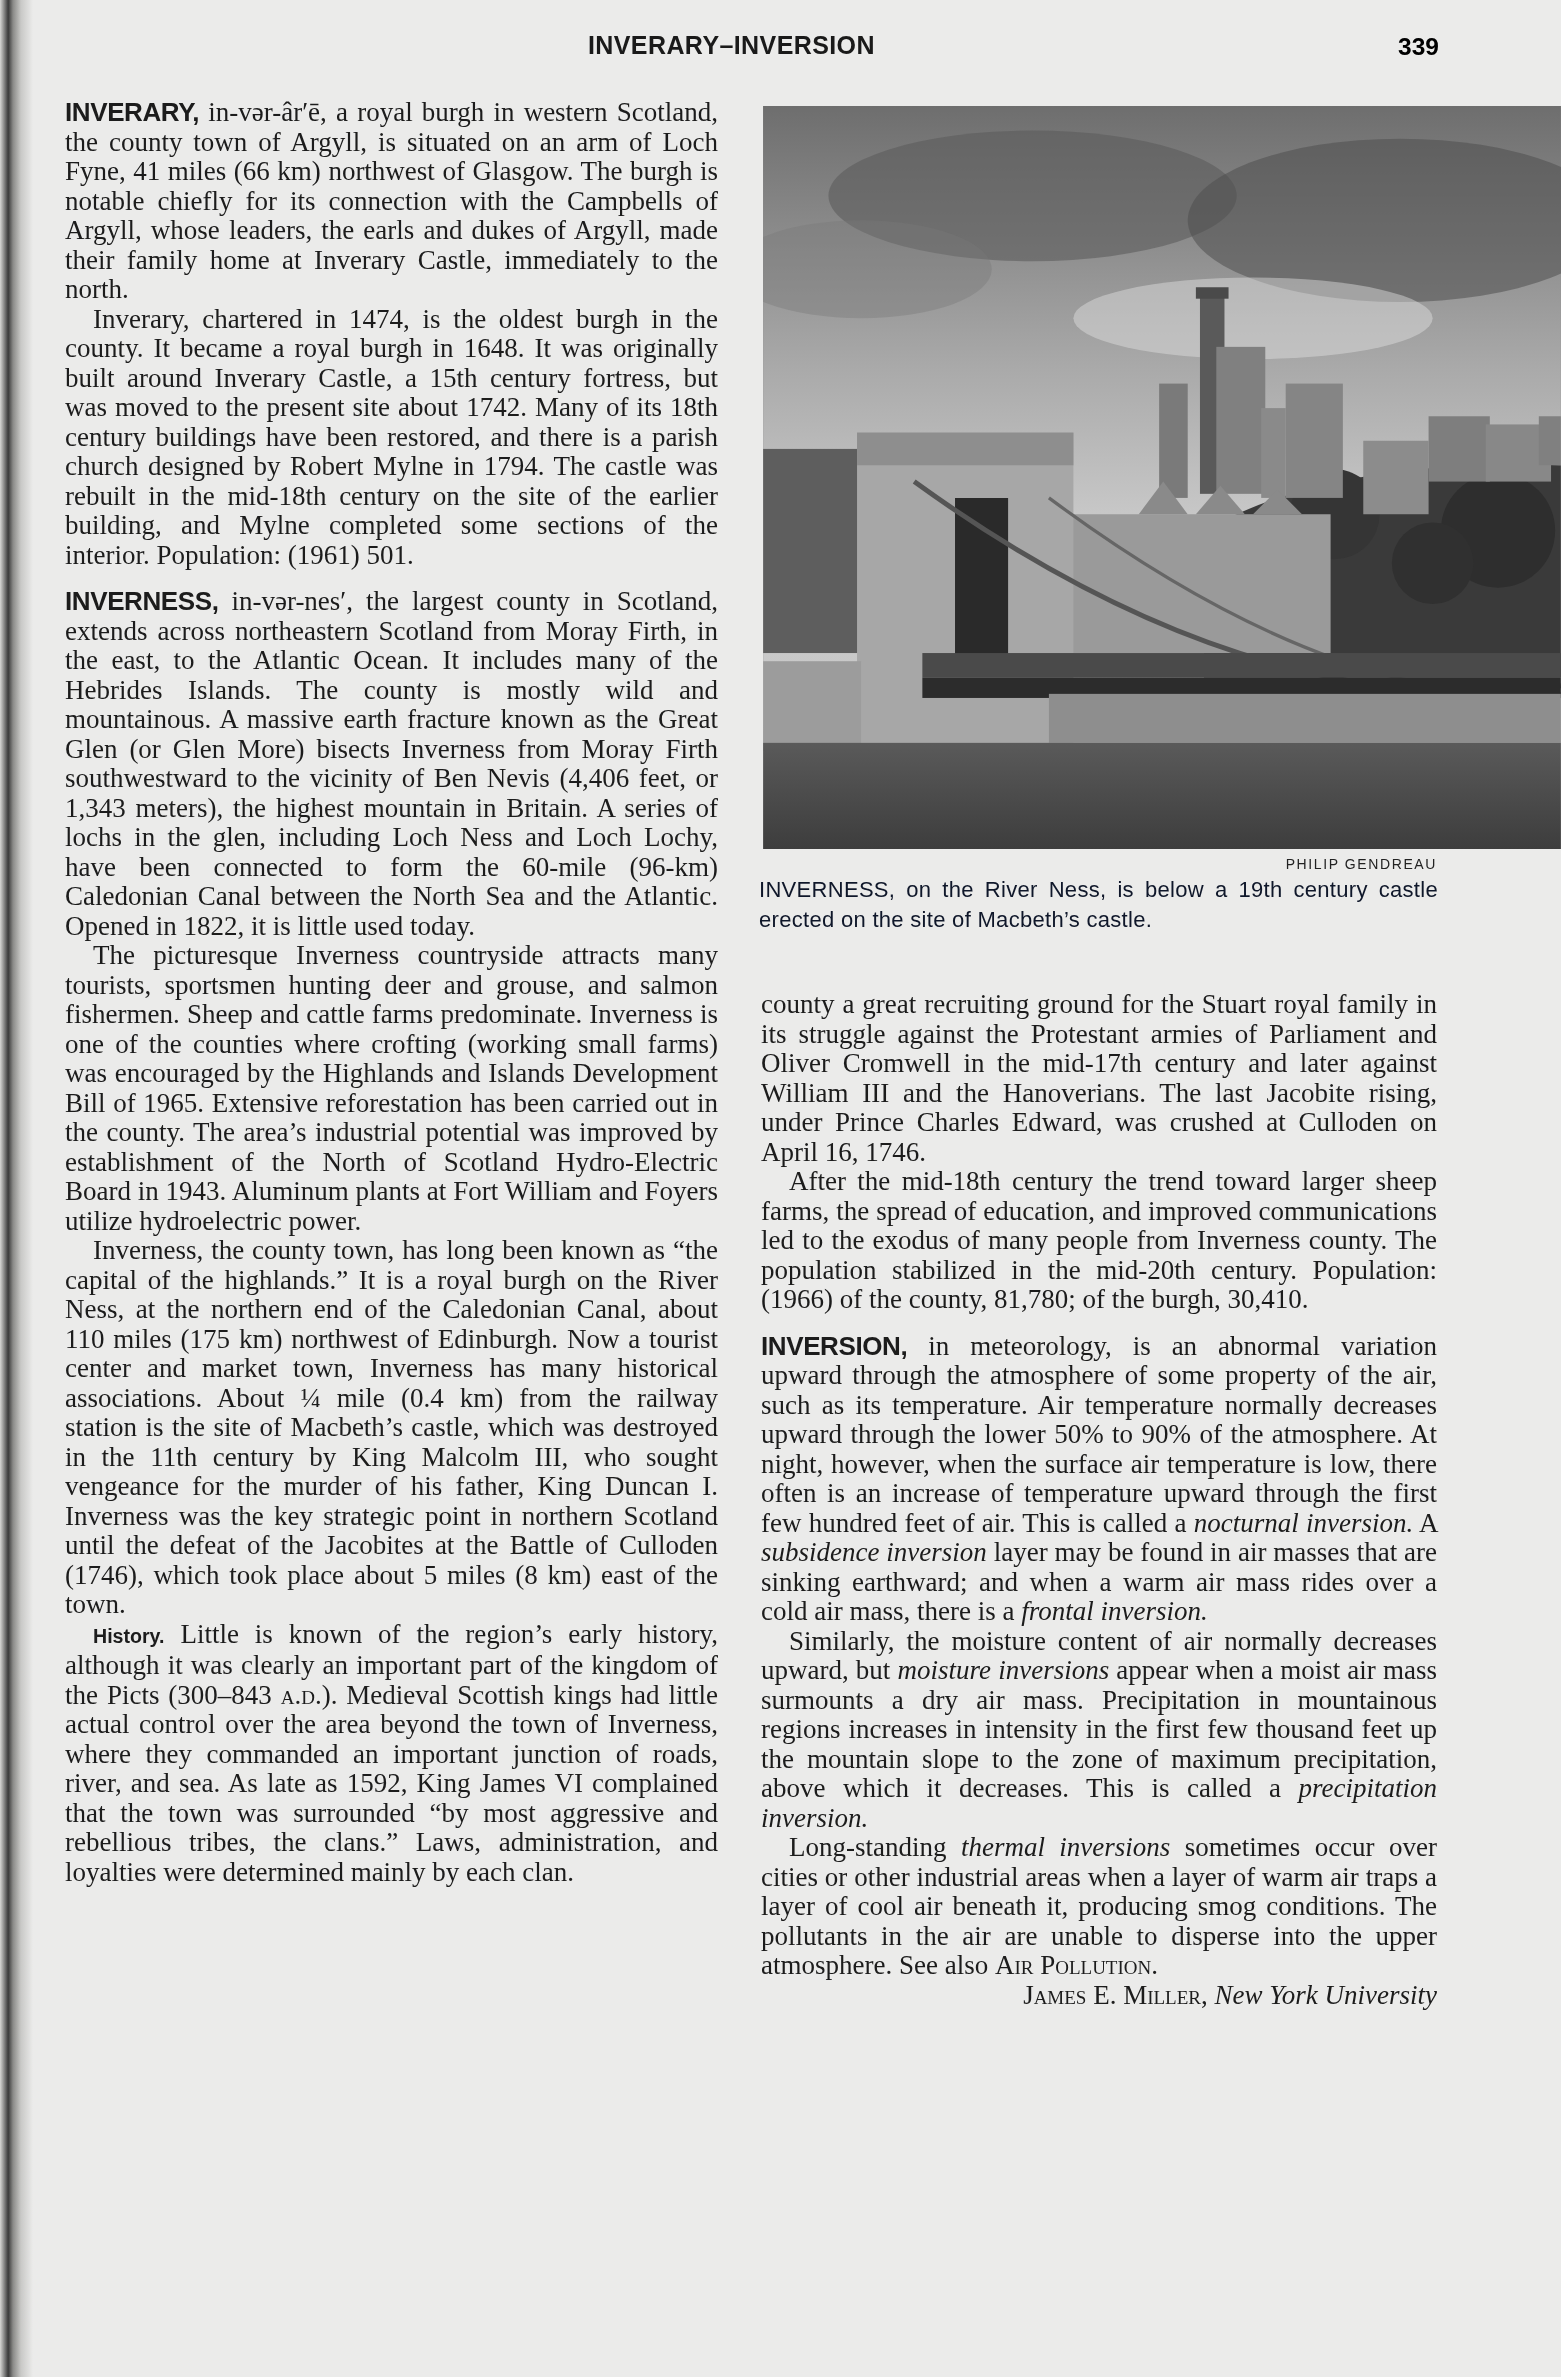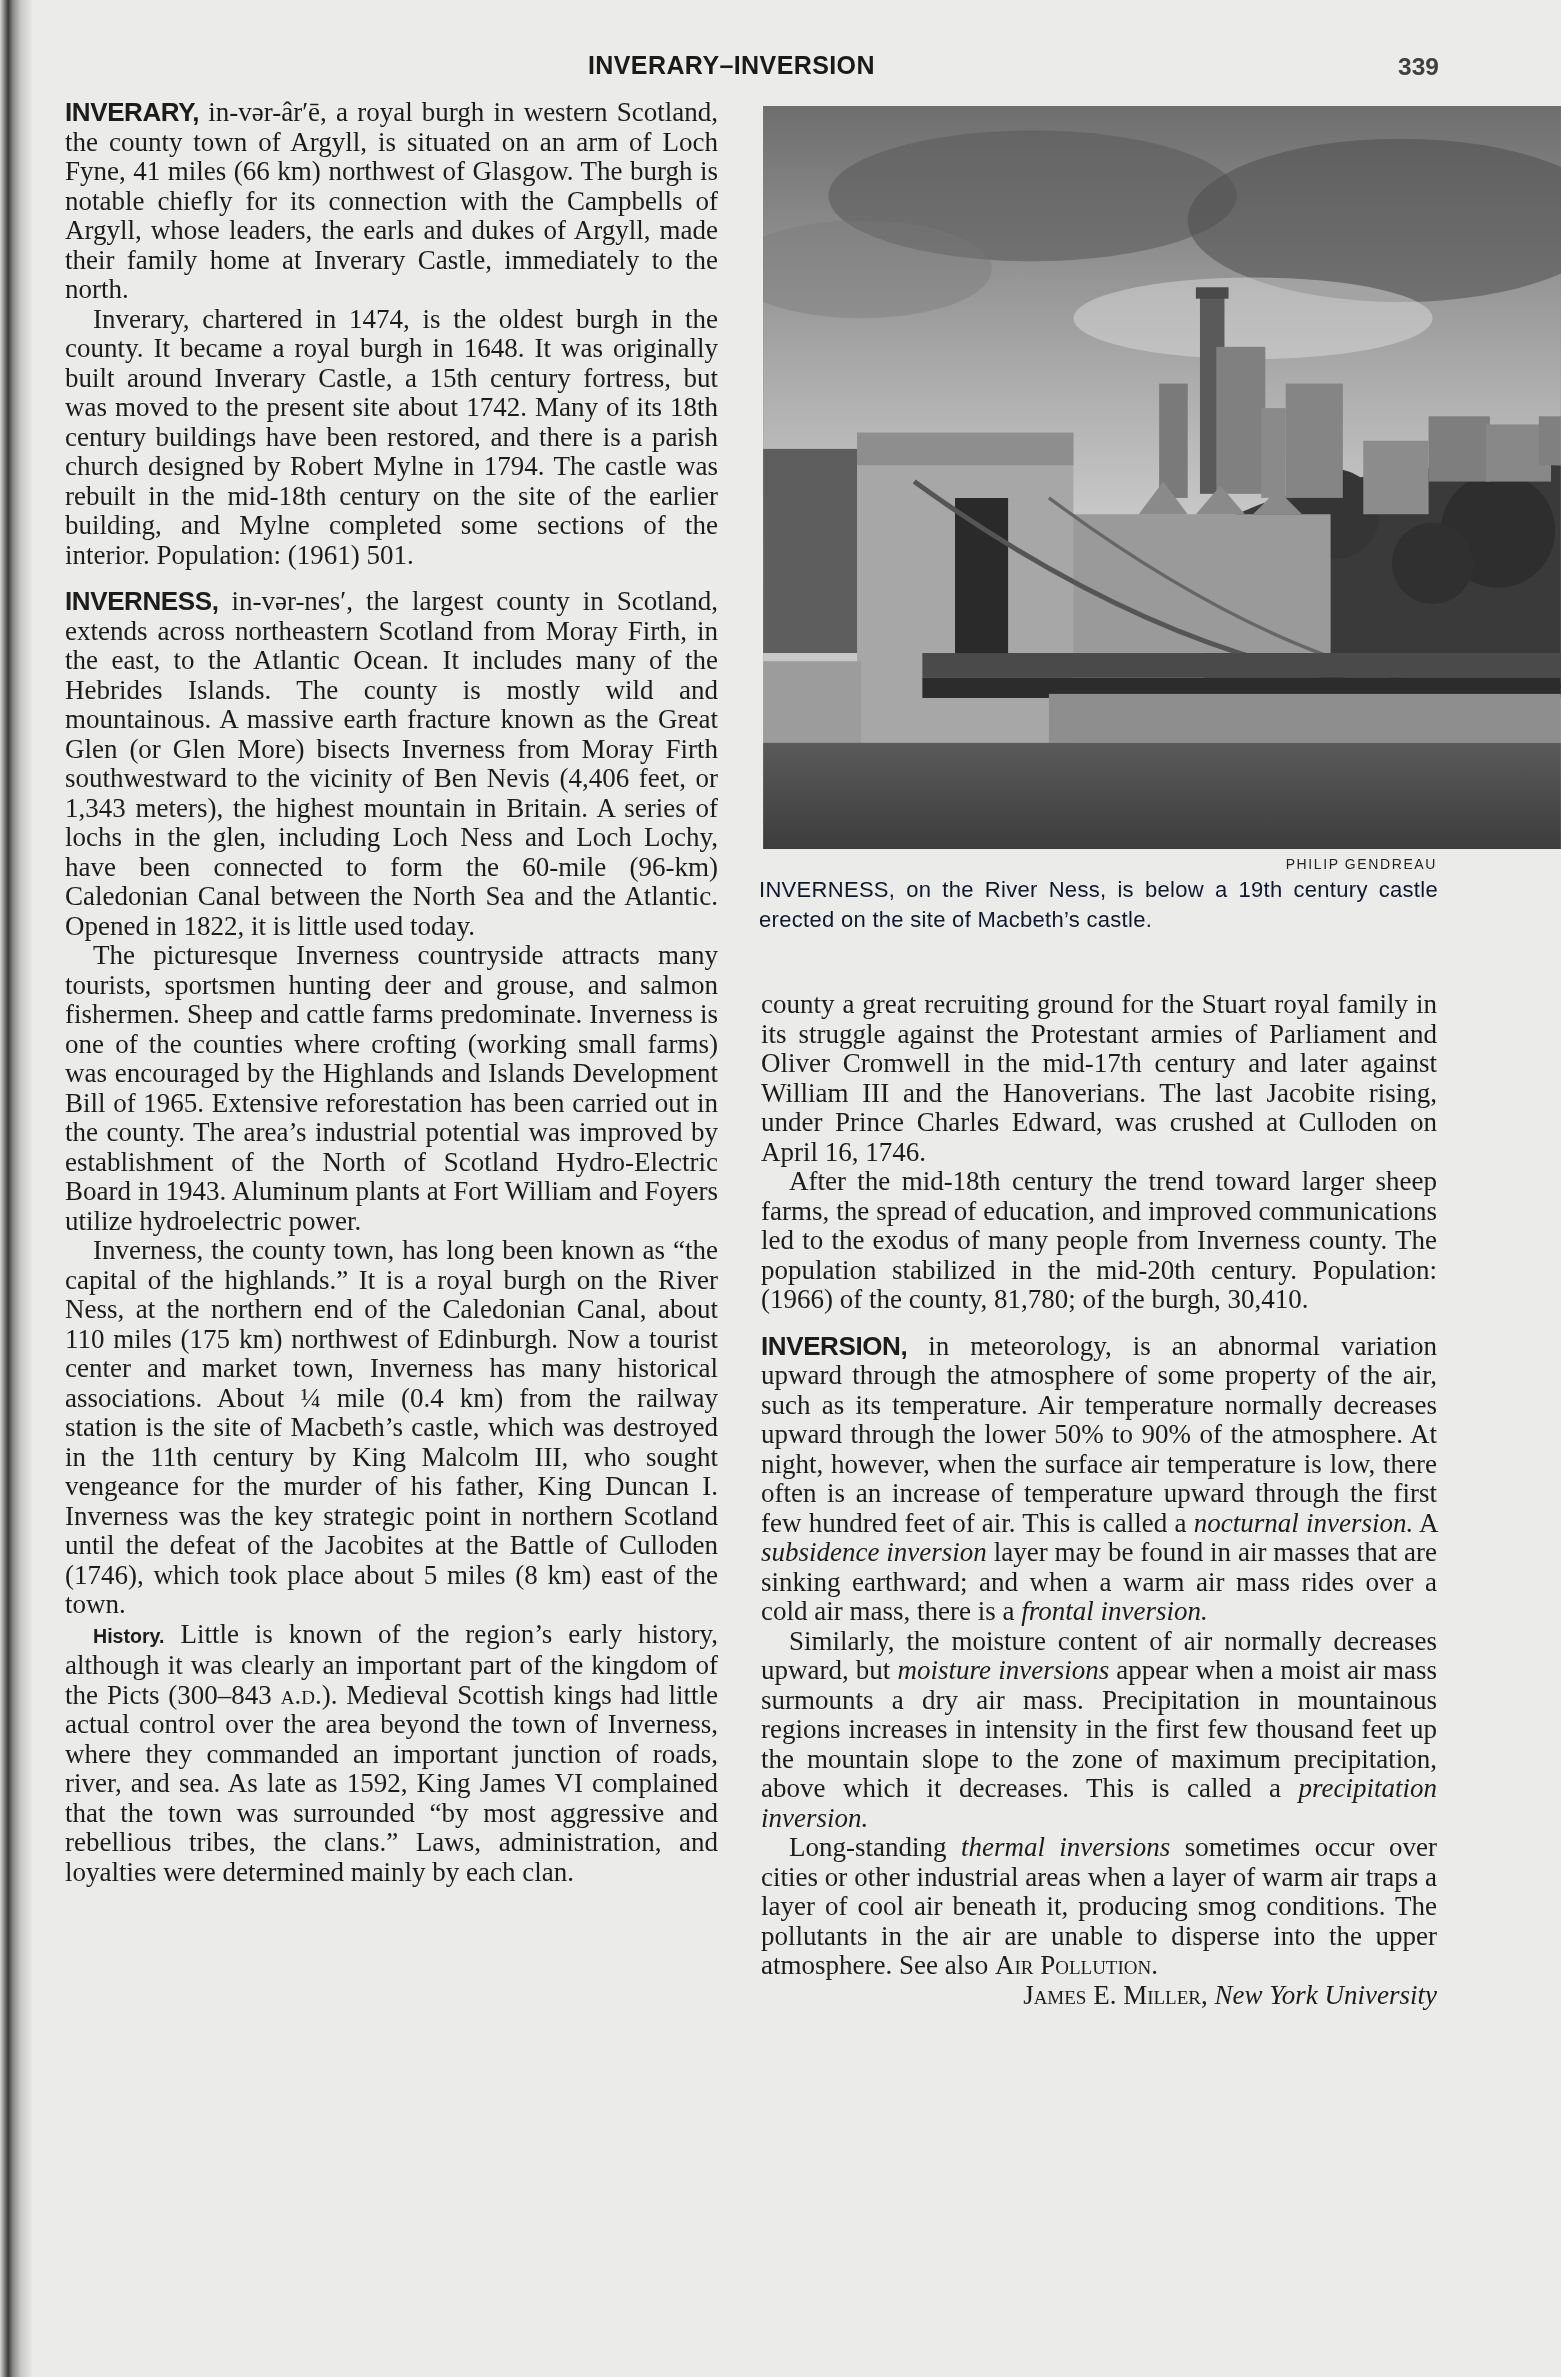--- a/index.html
+++ b/index.html
@@ -7,31 +7,31 @@
     width: 1561px; height: 2377px; position: relative; overflow: hidden;
     background: #ebebea;
     font-family: "Liberation Serif", "DejaVu Serif", serif;
     color: #1c1c1c;
   }
   .binding {
     position: absolute; left: 0; top: 0; width: 33px; height: 2377px;
     background: linear-gradient(to right, #d8d8d6 0px, #3a3a3a 8.2px, #8a8a88 13px, #c9c9c7 21px, #ebebea 33px);
   }
   .running-head {
-    position: absolute; top: 31px; left: 0; width: 1561px; height: 33px; margin-top: 20px;
+    position: absolute; top: 31px; left: 0; width: 1561px; height: 33px;
   }
   .running-title {
     position: absolute; left: 588px; top: 0;
     font-family: "Liberation Sans", "DejaVu Sans", sans-serif;
     font-weight: bold; font-size: 25px; letter-spacing: 0.4px; color: #1a1a1a;
   }
   .page-number {
     position: absolute; left: 1398px; top: 1.6px;
     font-family: "Liberation Sans", "DejaVu Sans", sans-serif;
-    font-weight: bold; font-size: 24.5px; color: #404040;
+    font-weight: bold; font-size: 24.5px; color: #000000;
   }
   .col {
     position: absolute; font-size: 27px; line-height: 29.5px;
     text-align: justify; hyphens: manual;
   }
   .col-left { left: 65px; top: 98px; width: 653px; }
   .col-right { left: 761px; top: 990px; width: 676px; }
   .col p { margin: 0; text-indent: 28px; }
   .col p.entry { text-indent: 0; }
   .col p.entry-gap { margin-top: 17px; }

